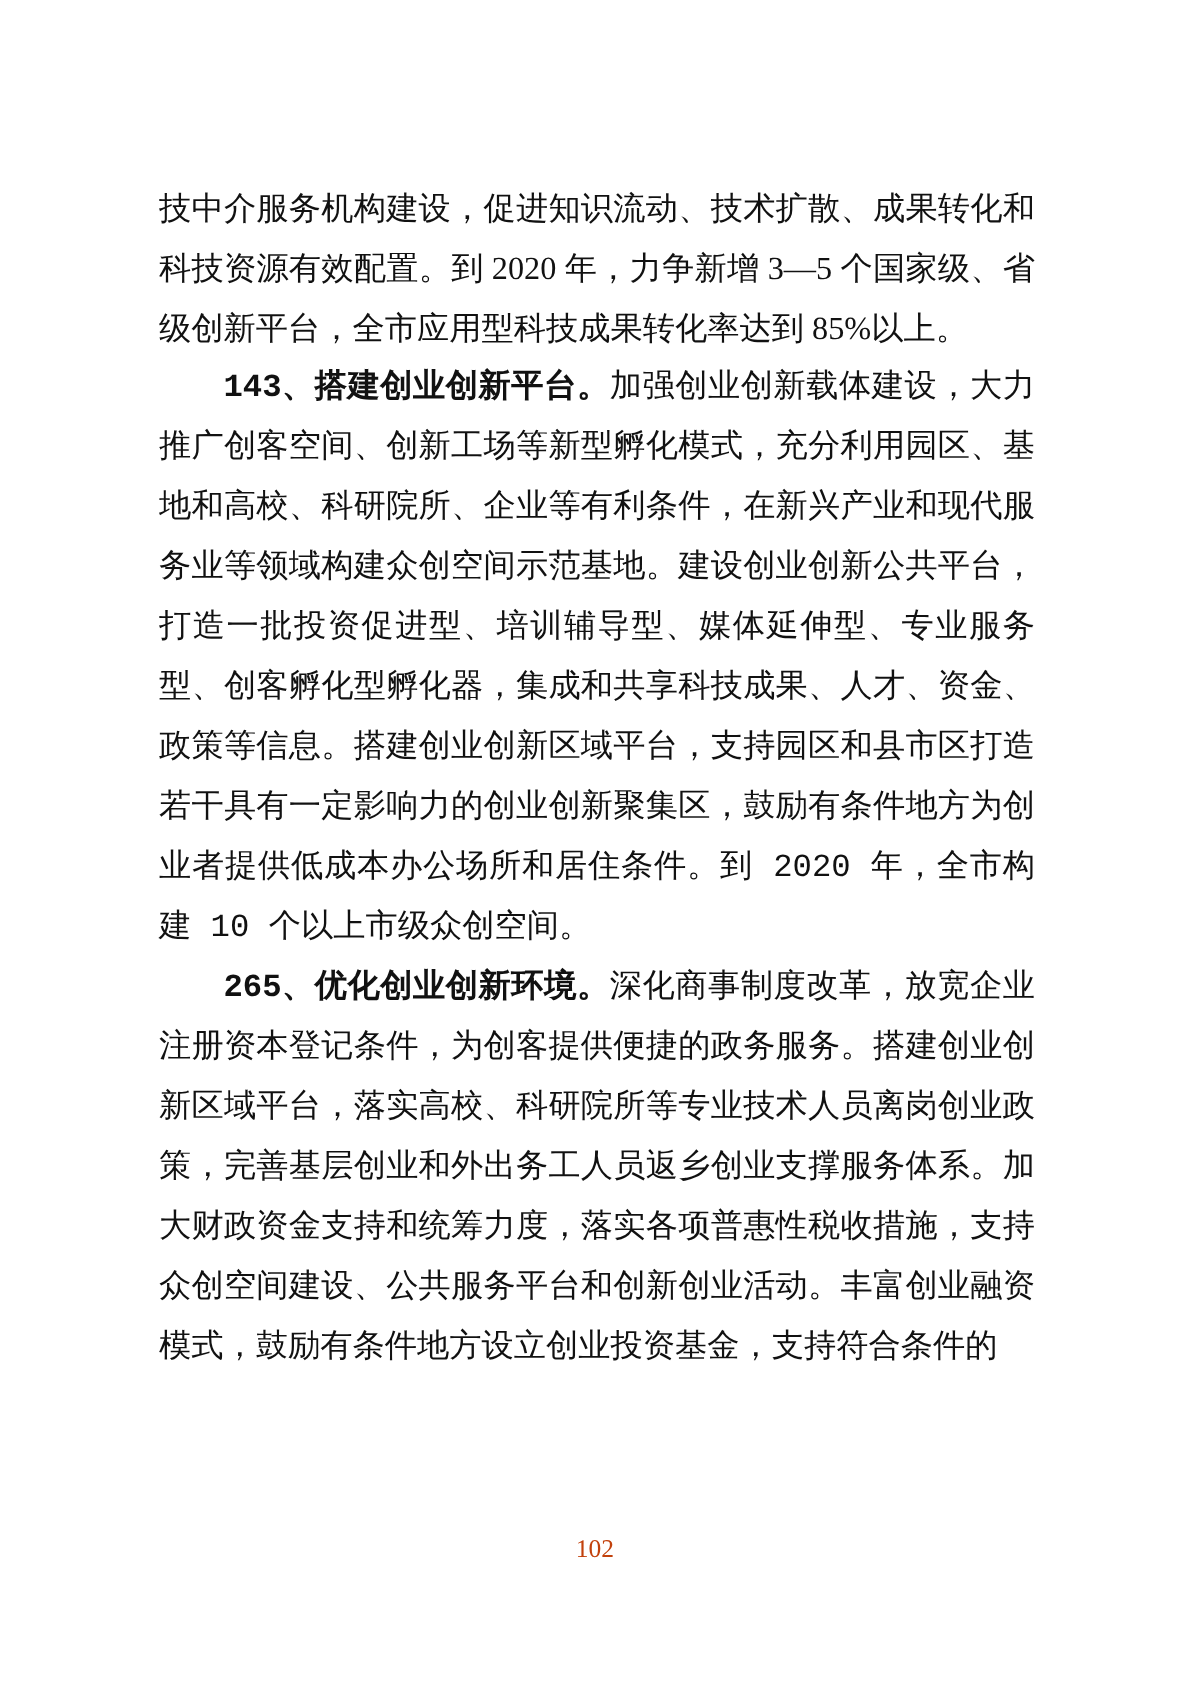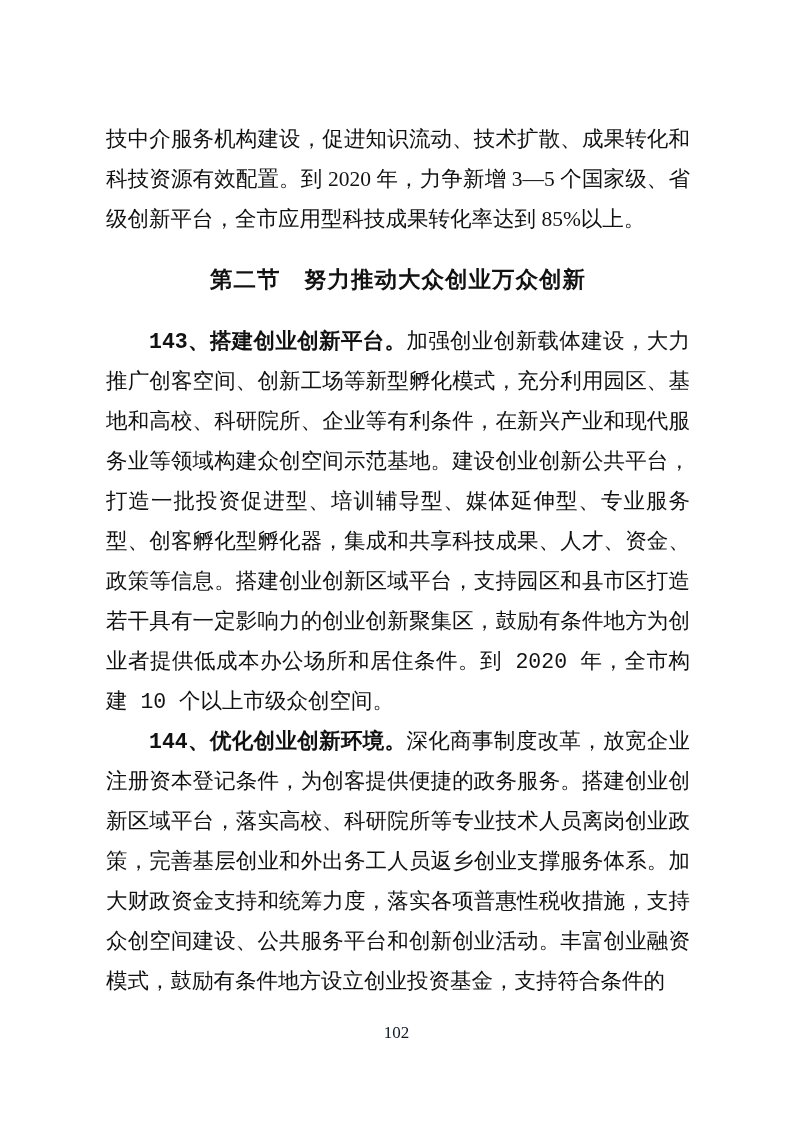--- a/index.html
+++ b/index.html
@@ -52,35 +52,34 @@
   .page-footer {
     position: absolute;
     left: 0;
     top: 1022px;
     width: 793px;
     text-align: center;
   }
   .page-number {
     font-size: 17px;
     line-height: 22px;
-    color: #0f172a;
+    color: #c2410c;
   }
 </style>
 </head>
 <body>
 
 <div class="page">
   <div class="content">
 
     <p class="body-para">技中介服务机构建设，促进知识流动、技术扩散、成果转化和科技资源有效配置。到 2020 年，力争新增 3—5 个国家级、省级创新平台，全市应用型科技成果转化率达到 85%以上。</p>
 
-    <h2 class="section-heading">第二节　努力推动大众创业万众创新</h2>
 
     <p class="body-para indent"><span class="lead-bold">143、搭建创业创新平台。</span><span>加强创业创新载体建设，大力推广创客空间、创新工场等新型孵化模式，充分利用园区、基地和高校、科研院所、企业等有利条件，在新兴产业和现代服务业等领域构建众创空间示范基地。建设创业创新公共平台，打造一批投资促进型、培训辅导型、媒体延伸型、专业服务型、创客孵化型孵化器，集成和共享科技成果、人才、资金、政策等信息。搭建创业创新区域平台，支持园区和县市区打造若干具有一定影响力的创业创新聚集区，鼓励有条件地方为创业者提供低成本办公场所和居住条件。到 2020 年，全市构建 10 个以上市级众创空间。</span></p>
 
-    <p class="body-para indent"><span class="lead-bold">144、优化创业创新环境。</span><span>深化商事制度改革，放宽企业注册资本登记条件，为创客提供便捷的政务服务。搭建创业创新区域平台，落实高校、科研院所等专业技术人员离岗创业政策，完善基层创业和外出务工人员返乡创业支撑服务体系。加大财政资金支持和统筹力度，落实各项普惠性税收措施，支持众创空间建设、公共服务平台和创新创业活动。丰富创业融资模式，鼓励有条件地方设立创业投资基金，支持符合条件的</span></p>
+    <p class="body-para indent"><span class="lead-bold">265、优化创业创新环境。</span><span>深化商事制度改革，放宽企业注册资本登记条件，为创客提供便捷的政务服务。搭建创业创新区域平台，落实高校、科研院所等专业技术人员离岗创业政策，完善基层创业和外出务工人员返乡创业支撑服务体系。加大财政资金支持和统筹力度，落实各项普惠性税收措施，支持众创空间建设、公共服务平台和创新创业活动。丰富创业融资模式，鼓励有条件地方设立创业投资基金，支持符合条件的</span></p>
 
   </div>
 
   <div class="page-footer">
     <span class="page-number">102</span>
   </div>
 </div>
 
 </body></html>

